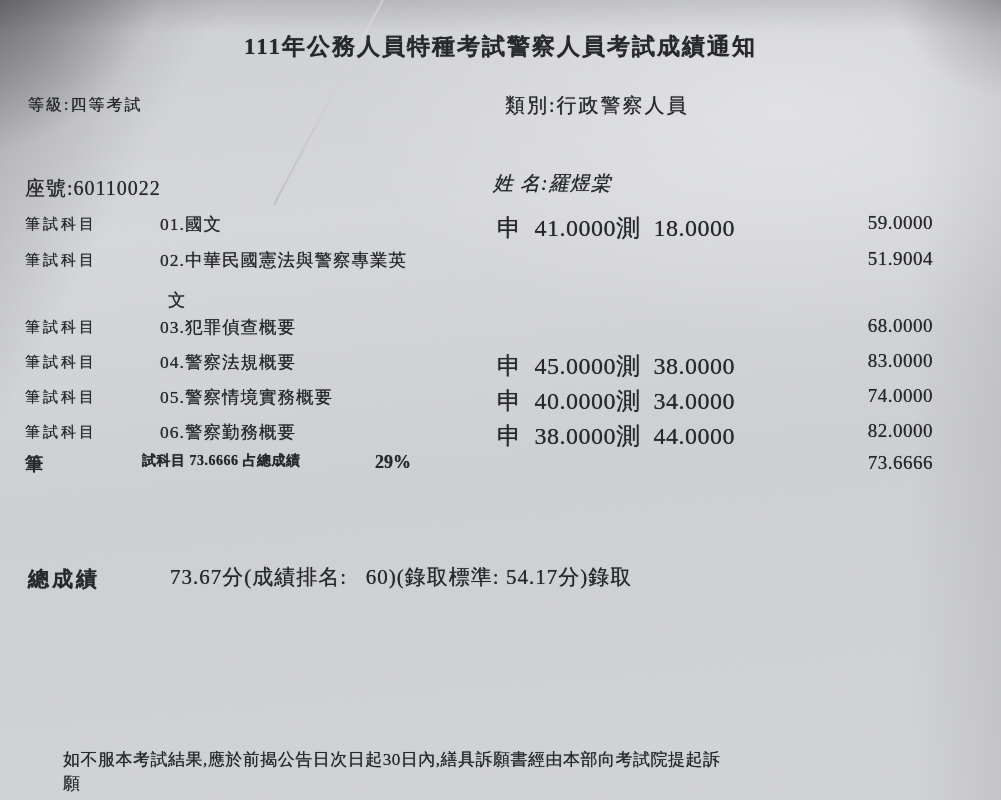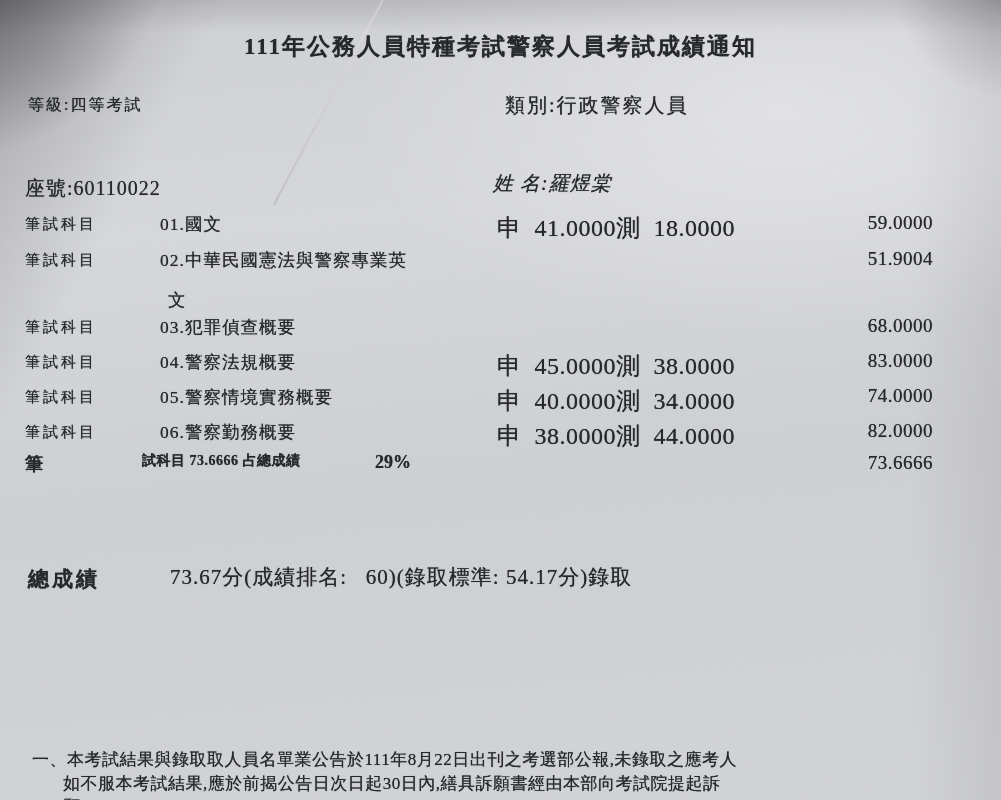--- a/index.html
+++ b/index.html
@@ -113,18 +113,17 @@
     <span class="t sum-a">筆</span>
     <span class="t sum-b">試科目 73.6666 占總成績</span>
     <span class="t sum-pct">29%</span>
     <span class="t col-score">73.6666</span>
   </div>
 
   <div class="t total-label">總成績</div>
   <div class="t total-value">73.67分(成績排名:   60)(錄取標準: 54.17分)錄取</div>
 
   <div class="footnote">
-    <div class="fn-line">一、本考試結果與錄取取人員名單業公告於111年8月22日出刊之考選部公報,未錄取之應考人</div>
     <div class="fn-line fn-indent">如不服本考試結果,應於前揭公告日次日起30日內,繕具訴願書經由本部向考試院提起訴</div>
     <div class="fn-line fn-indent">願</div>
   </div>
 
 </div>
 
 </body></html>

